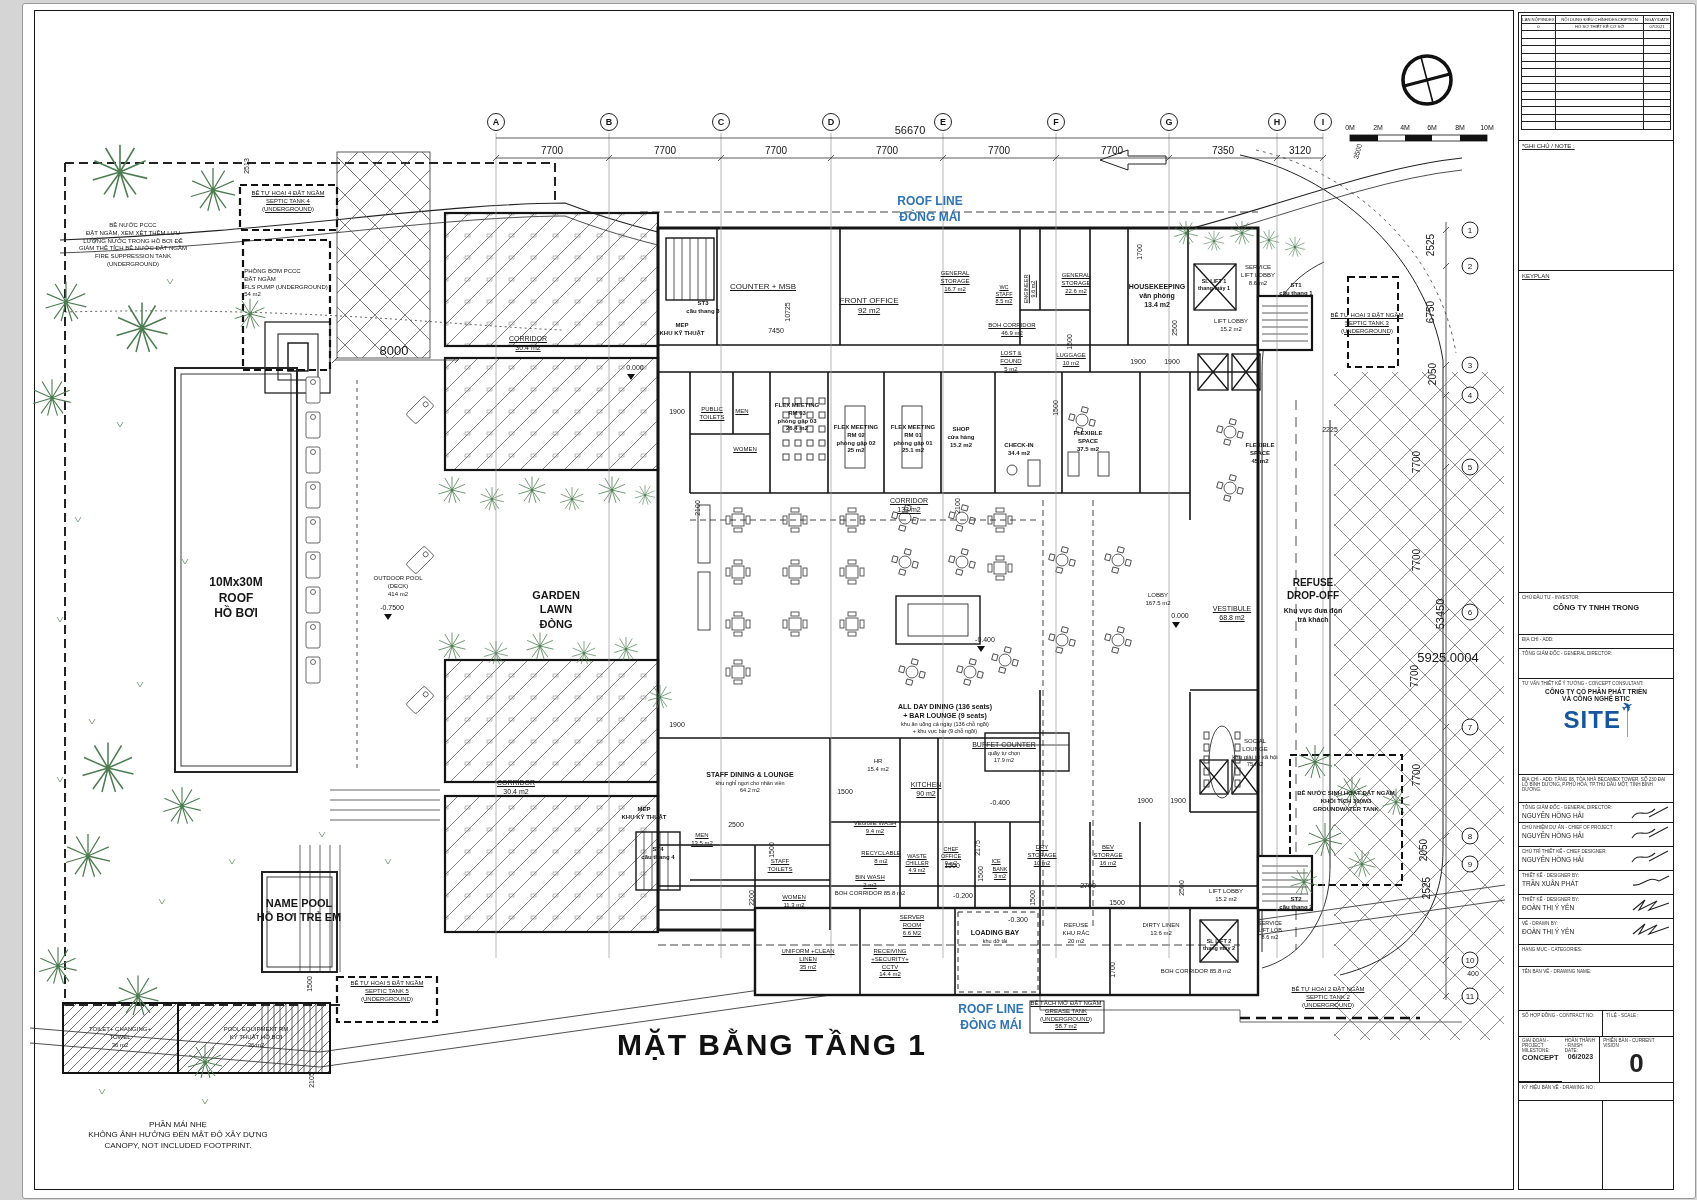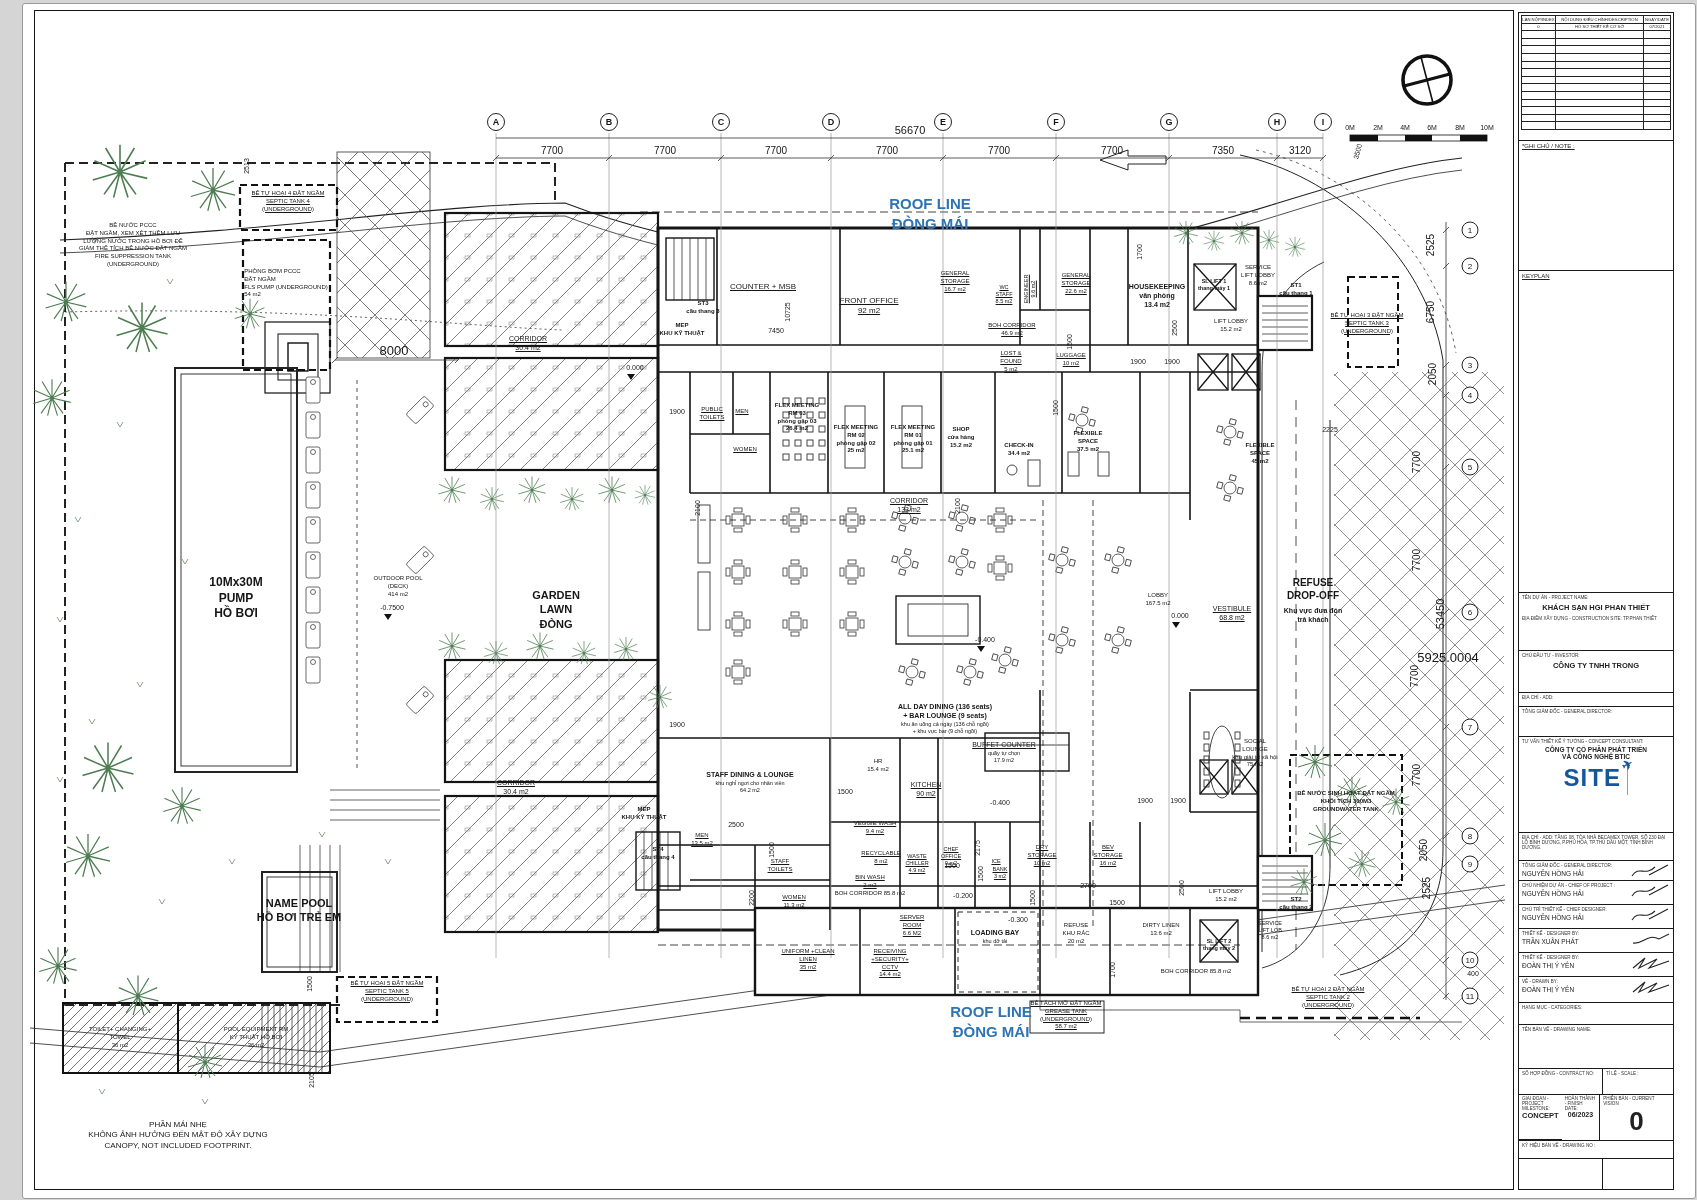--- a/index.html
+++ b/index.html
@@ -10,21 +10,21 @@
   .frame{position:absolute;left:34px;top:10px;width:1478px;height:1178px;border:1.5px solid #141414;}
   svg.plan{position:absolute;left:0;top:0;}
   
   .lbl{position:absolute;transform:translateX(-50%);text-align:center;color:#161616;
        font:6.5px/1.3 "Liberation Sans",sans-serif;white-space:pre-line;}
   .u{text-decoration:underline;}
   .b{font-weight:bold;}
   .blue{color:#2e74b5;font-weight:bold;}
   .rot{transform:translate(-50%,-50%) rotate(-90deg);}
   .f5{font-size:5.5px;}.f6{font-size:6px;}.f7{font-size:7px;}.f8{font-size:8px;}
-  .f9{font-size:15px;}.f10{font-size:10px;}.f11{font-size:11px;}.f12{font-size:12px;}
+  .f9{font-size:12px;}.f10{font-size:10px;}.f11{font-size:11px;}.f12{font-size:12px;}
   .plan-title{position:absolute;left:772px;top:1028px;transform:translateX(-50%);
        font-weight:bold;font-size:30px;letter-spacing:2px;color:#111;white-space:nowrap;}
   
   text{font-family:"Liberation Sans",sans-serif;fill:#161616;}.d7{font-size:7px;}.d10{font-size:10px;}.d11{font-size:11px;}
   .d13{font-size:13px;}.g9{font-size:9px;font-weight:bold;}.g8{font-size:8px;}
   
   .tb{position:absolute;left:1518px;top:12px;width:154px;height:1176px;background:#fff;
       border:1.2px solid #1a1a1a;display:flex;flex-direction:column;font-size:5px;color:#222;}
   .tbx{border-bottom:1.2px solid #1a1a1a;padding:2px 3px;position:relative;box-sizing:border-box;}
   .tb .small{font-size:4.6px;color:#333;}
@@ -496,21 +496,21 @@
 ĐẶT NGẦM, XEM XÉT THÊM LƯU
 LƯỢNG NƯỚC TRONG HỒ BƠI ĐỂ
 GIẢM THỂ TÍCH BỂ NƯỚC ĐẶT NGẦM
 FIRE SUPPRESSION TANK
 (UNDERGROUND)</div>
   <div class="lbl f6" style="left:286px;top:268px;text-align:left">PHÒNG BƠM PCCC
 ĐẶT NGẦM
 FLS PUMP (UNDERGROUND)
 54 m2</div>
   <div class="lbl b f12" style="left:236px;top:575px">10Mx30M
-PUMP
+ROOF
 HỒ BƠI</div>
   <div class="lbl f6" style="left:398px;top:575px">OUTDOOR POOL
 (DECK)
 414 m2</div>
   <div class="lbl b f11" style="left:556px;top:588px">GARDEN
 LAWN
 ĐÒNG</div>
   <div class="lbl b f11" style="left:299px;top:896px">NAME POOL
 HỒ BƠI TRẺ EM</div>
   <div class="lbl u f6" style="left:387px;top:980px">BỂ TỰ HOẠI 5 ĐẶT NGẦM
@@ -696,20 +696,21 @@
 58.7 m2</div>
   <div class="lbl blue f9" style="left:991px;top:1002px">ROOF LINE
 ĐÒNG MÁI</div>
   <div class="lbl u f6" style="left:1328px;top:986px">BỂ TỰ HOẠI 2 ĐẶT NGẦM
 SEPTIC TANK 2
 (UNDERGROUND)</div>
   <div class="lbl b f6" style="left:1346px;top:790px">BỂ NƯỚC SINH HOẠT ĐẶT NGẦM
 KHỐI TÍCH 300M3
 GROUNDWATER TANK</div>
 
+  <div class="plan-title">MẶT BẰNG TẦNG 1</div>
 
   <div class="tb">
     <div class="tbx" style="height:128px;padding:2px">
       <table class="revtab">
         <tbody>
             <tr>
           <th style="width:33px">LẦN NỘP/INDEX</th>
           <th>NỘI DUNG ĐIỀU CHỈNH/DESCRIPTION</th>
           <th style="width:26px">NGÀY/DATE</th>
         </tr>
@@ -785,25 +786,20 @@
             </tr>
       </tbody>
         </table>
     </div>
     <div class="tbx" style="height:130px">
       <span class="u" style="font-size:6px">*GHI CHÚ / NOTE :</span>
     </div>
     <div class="tbx" style="height:322px">
       <span class="u" style="font-size:6px">KEYPLAN</span>
     </div>
-    <div class="tbx" style="height:58px">
-      <div class="small">TÊN DỰ ÁN - PROJECT NAME:</div>
-      <div class="nameC">KHÁCH SẠN HGI PHAN THIẾT</div>
-      <div class="small" style="margin-top:4px">ĐỊA ĐIỂM XÂY DỰNG - CONSTRUCTION SITE: TP.PHAN THIẾT</div>
-    </div>
     <div class="tbx" style="height:42px">
       <div class="small">CHỦ ĐẦU TƯ - INVESTOR:</div>
       <div class="nameC">CÔNG TY TNHH TRONG</div>
     </div>
     <div class="tbx" style="height:14px">
       <div class="small">ĐỊA CHỈ - ADD:</div>
     </div>
     <div class="tbx" style="height:30px">
       <div class="small">TỔNG GIÁM ĐỐC - GENERAL DIRECTOR:</div>
     </div>

